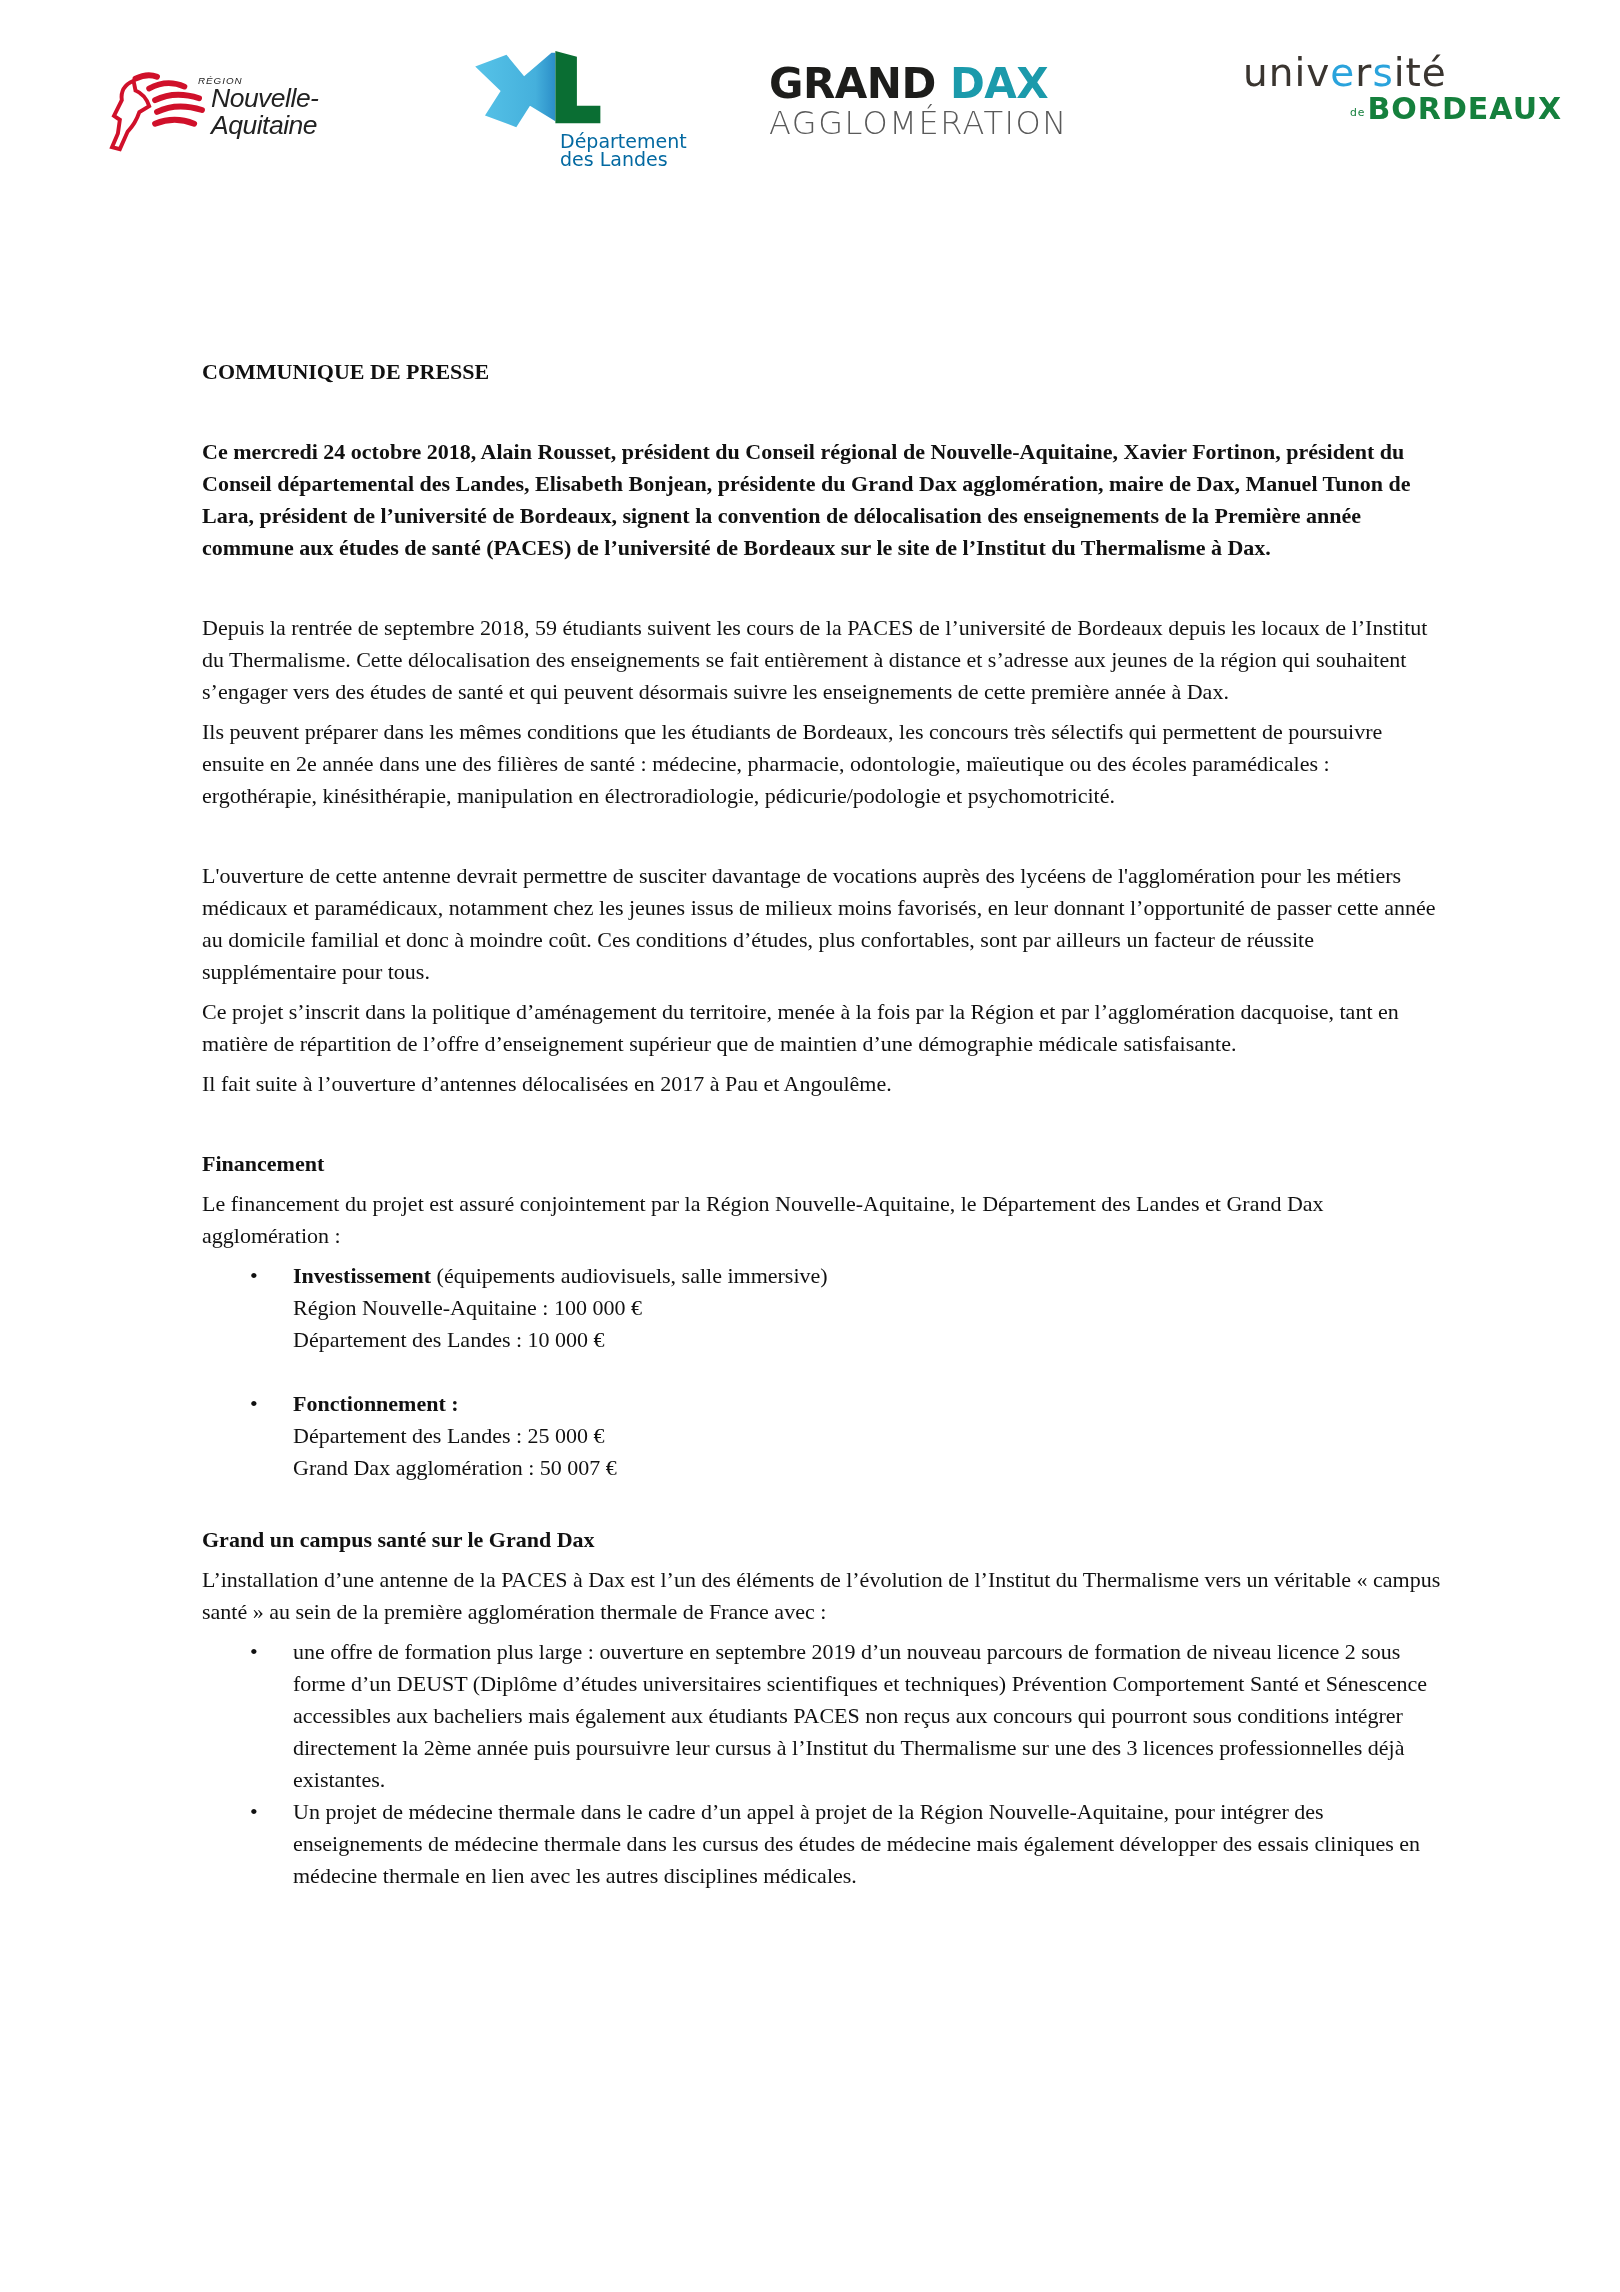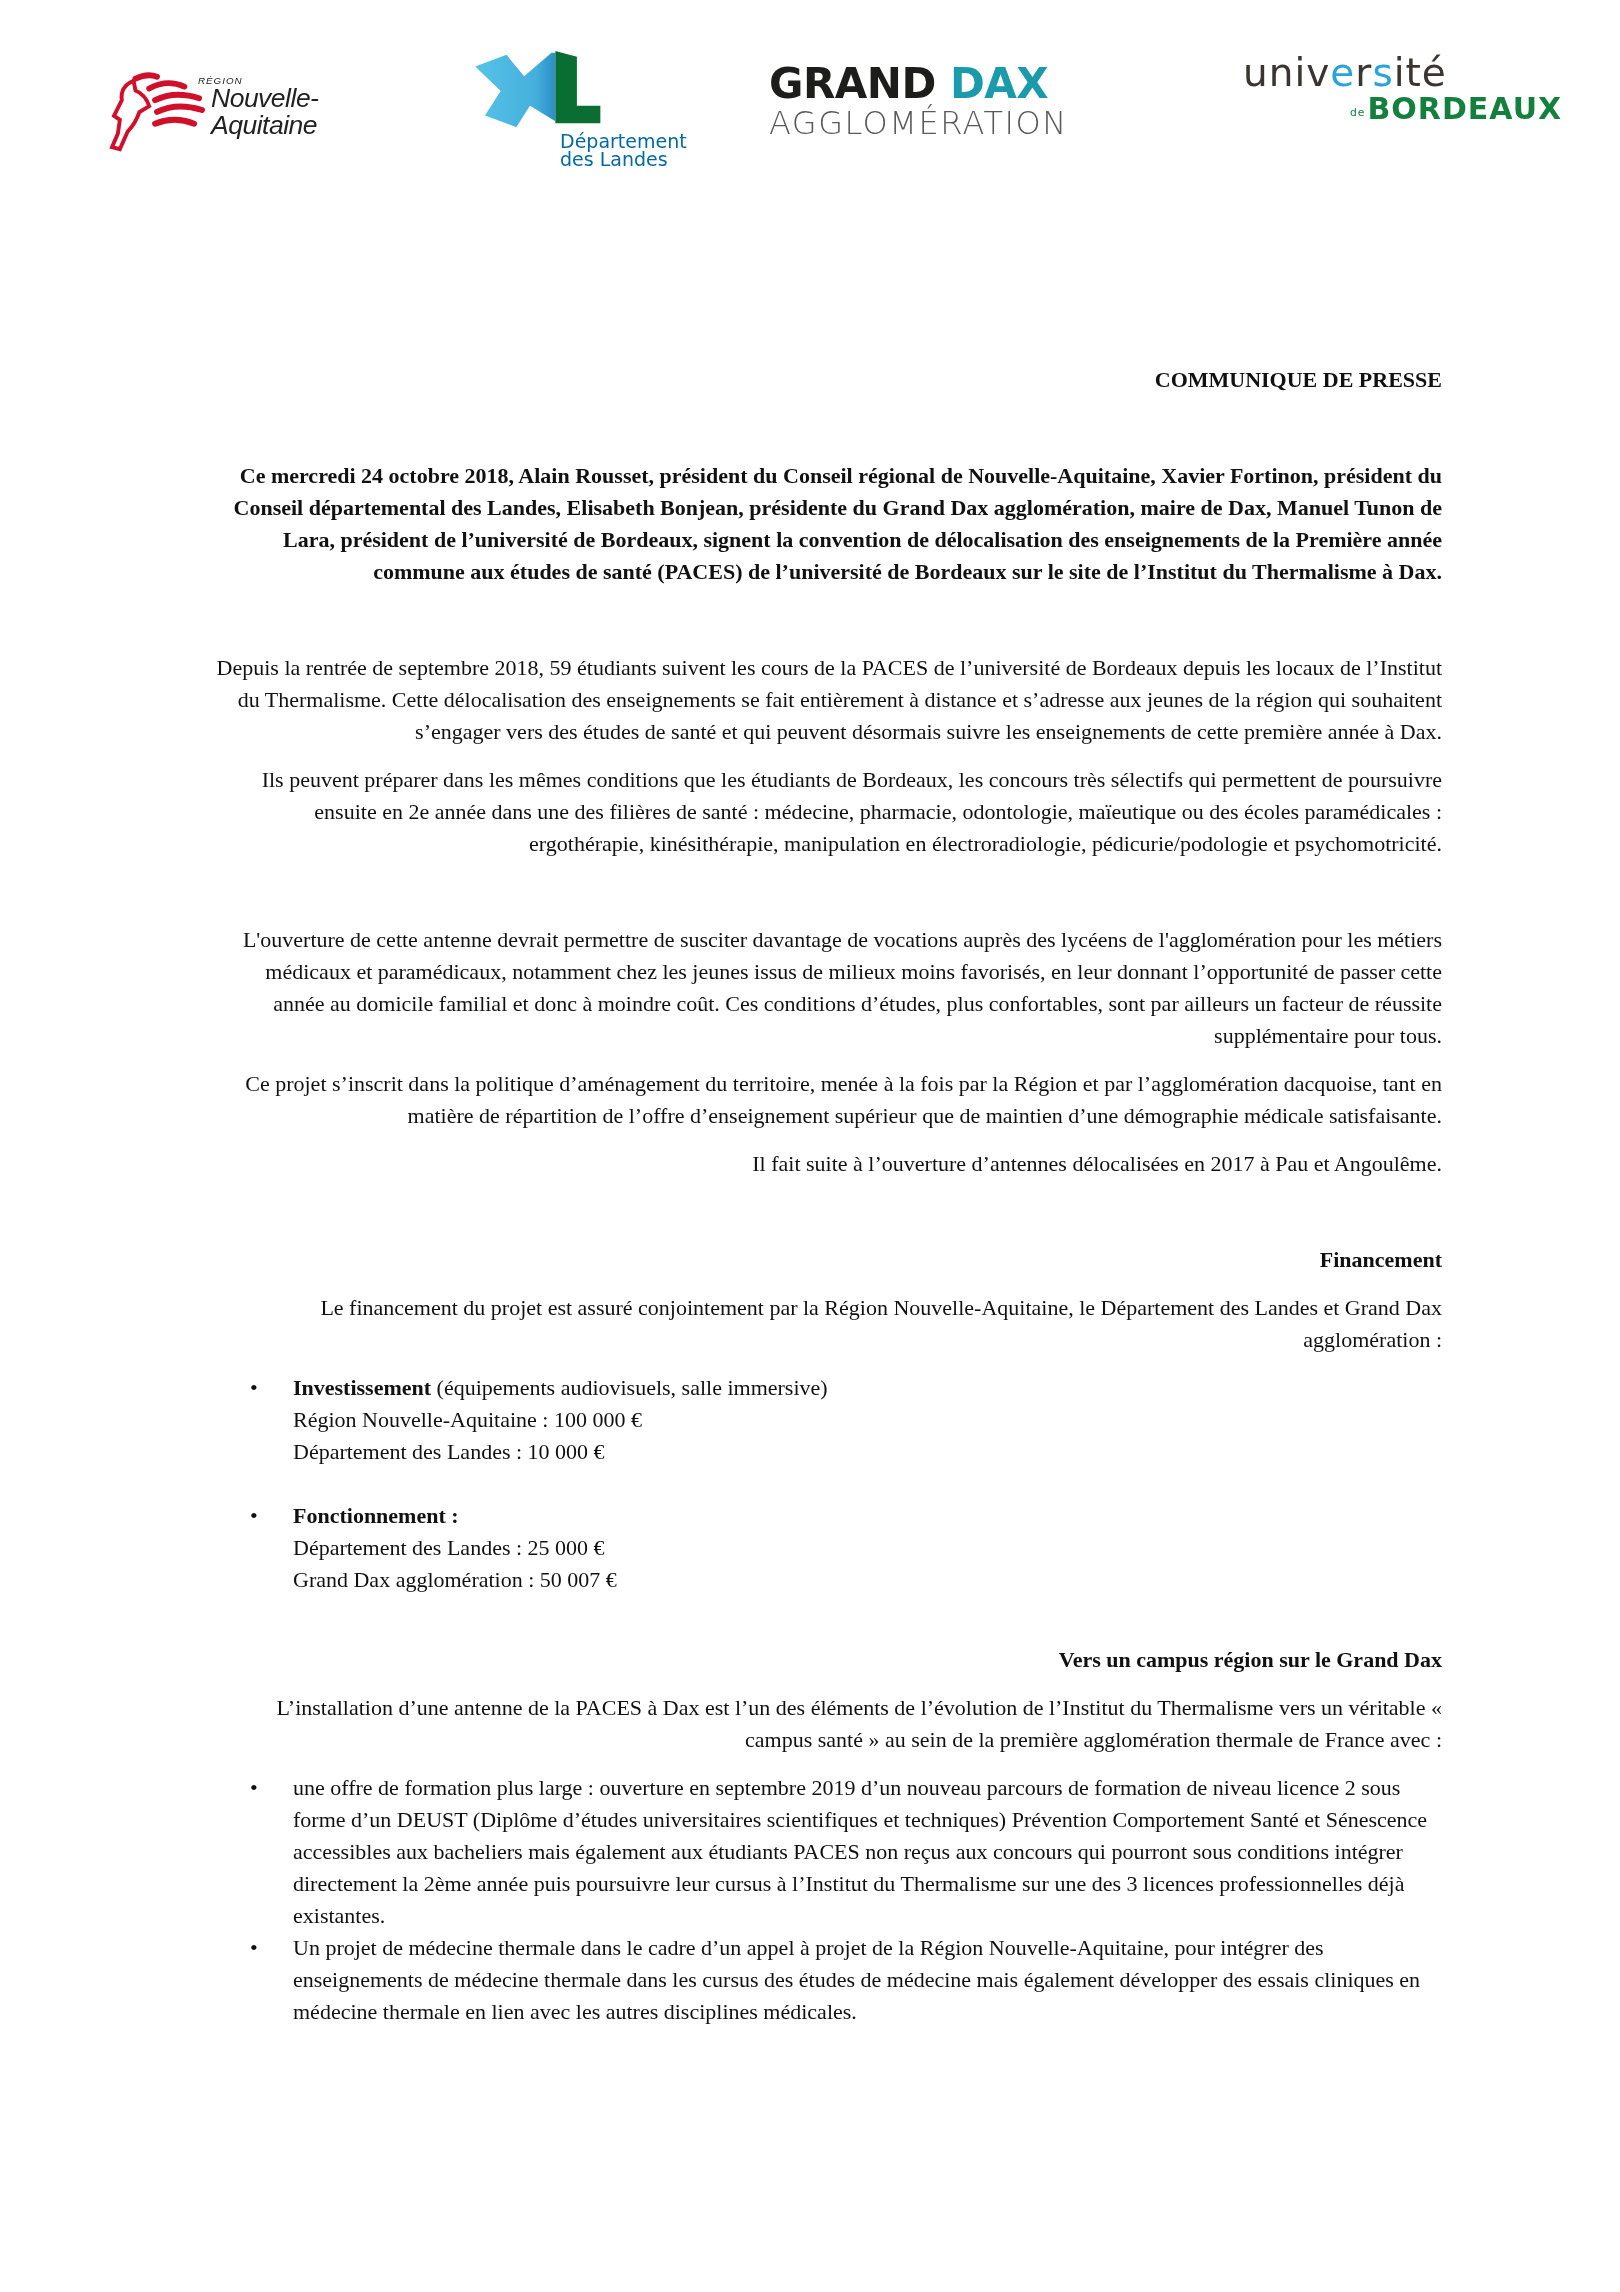--- a/index.html
+++ b/index.html
@@ -21,21 +21,21 @@
     #logo-dax .dax-top .accent { color: #1b9aab; }
     #logo-dax .dax-bottom { font-family: "DejaVu Sans", sans-serif; font-size: 32px; line-height: 35px; letter-spacing: 1.5px; color: #5a5a5a; font-weight: 300; }
     
     #logo-ub { left: 1243px; top: 51px; width: 294px; height: 98px; }
     #logo-ub .ub-top { font-family: "DejaVu Sans", sans-serif; font-size: 39px; line-height: 43px; color: #3a3530; letter-spacing: 1px; }
     #logo-ub .ub-top .blue { color: #2aa3dc; }
     #logo-ub .ub-bottom { position: relative; margin-left: 107px; margin-top: -2px; font-family: "DejaVu Sans", sans-serif; font-weight: bold; font-size: 30px; line-height: 33px; color: #15803d; letter-spacing: 1px; }
     #logo-ub .ub-bottom .de { font-size: 10.8px; font-weight: normal; vertical-align: top; margin-right: 2px; position: relative; top: 3.9px; }
 
     .doc { position: absolute; left: 194px; top: 348px; width: 1264px; font-size: 22px; line-height: 32px; }
-    .doc p { margin: 16px; text-align: right; }
+    .doc p { margin: 8px; }
     .gap { height: 32px; }
     .b { font-weight: bold; }
     .title { font-weight: bold; }
     ul.bul { list-style: none; margin: 0; padding: 0; }
     ul.bul li { position: relative; padding-left: 99px; }
     ul.bul li .dot { position: absolute; left: 56px; top: 0; }
     .stack span { display: block; }
   </style>
 </head>
 <body>
@@ -123,21 +123,21 @@
       <span class="dot">•</span>
       <div class="stack">
         <span><b>Fonctionnement :</b></span>
         <span>Département des Landes : 25 000 €</span>
         <span>Grand Dax agglomération : 50 007 €</span>
       </div>
     </li>
   </ul>
   <div class="gap"></div>
 
-  <p class="b">Vers un campus région sur le Grand Dax</p>
+  <p class="b">Grand un campus santé sur le Grand Dax</p>
   <p>L’installation d’une antenne de la PACES à Dax est l’un des éléments de l’évolution de l’Institut du Thermalisme vers un véritable « campus santé » au sein de la première agglomération thermale de France avec :</p>
   <ul class="bul">
     <li>
       <span class="dot">•</span>
       <span>une offre de formation plus large : ouverture en septembre 2019 d’un nouveau parcours de formation de niveau licence 2 sous forme d’un DEUST (Diplôme d’études universitaires scientifiques et techniques) Prévention Comportement Santé et Sénescence accessibles aux bacheliers mais également aux étudiants PACES non reçus aux concours qui pourront sous conditions intégrer directement la 2ème année puis poursuivre leur cursus à l’Institut du Thermalisme sur une des 3 licences professionnelles déjà existantes.</span>
     </li>
     <li>
       <span class="dot">•</span>
       <span>Un projet de médecine thermale dans le cadre d’un appel à projet de la Région Nouvelle-Aquitaine, pour intégrer des enseignements de médecine thermale dans les cursus des études de médecine mais également développer des essais cliniques en médecine thermale en lien avec les autres disciplines médicales.</span>
     </li>

